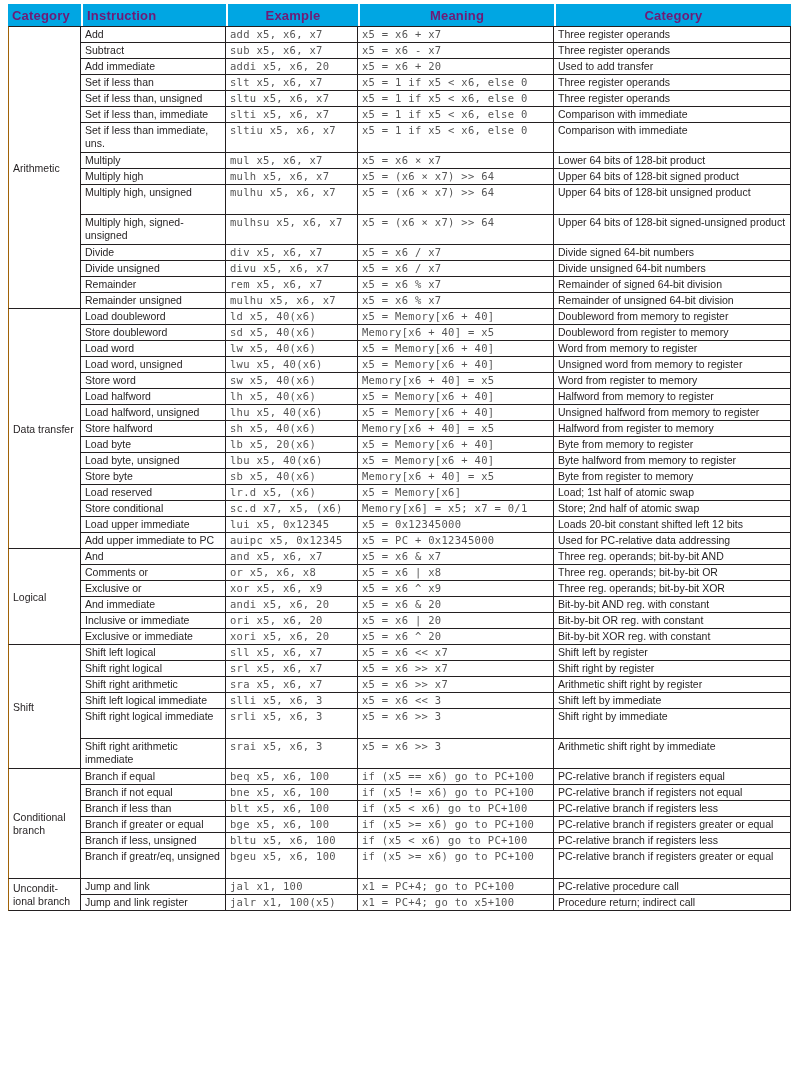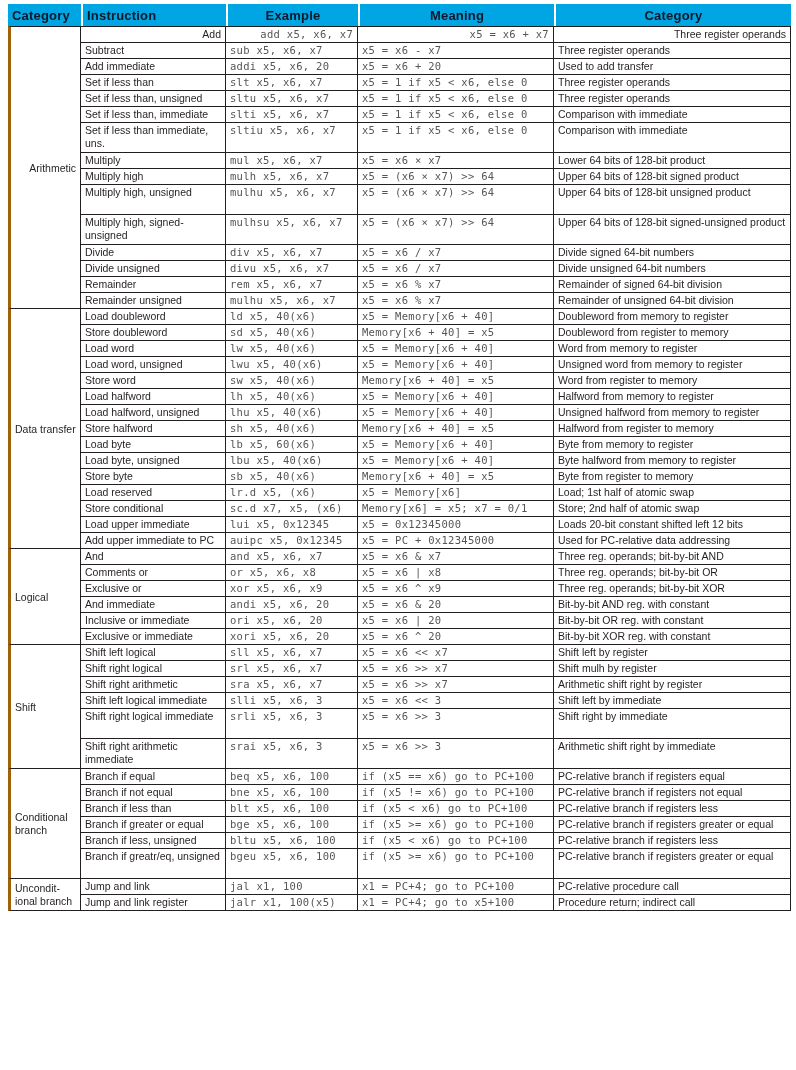--- a/index.html
+++ b/index.html
@@ -1,25 +1,25 @@
 <!DOCTYPE html>
 <html><head>
 <meta charset="utf-8">
 <style>
   html,body{margin:0;padding:0;background:#fff;}
   body{width:796px;height:1070px;overflow:hidden;font-family:"Liberation Sans",sans-serif;color:#231f20;}
   table{position:absolute;left:8px;top:4px;border-collapse:separate;border-spacing:0;width:783px;table-layout:fixed;}
   col.c1{width:73px;} col.c2{width:145px;} col.c3{width:132px;} col.c4{width:196px;} col.c5{width:237px;}
-  th{background:#00a6e3;color:#0f172a;font-weight:bold;font-size:13px;height:22px;padding:0;border-left:2px solid #fff;text-align:center;letter-spacing:0.2px;}
+  th{background:#00a6e3;color:#701a75;font-weight:bold;font-size:13px;height:22px;padding:0;border-left:2px solid #fff;text-align:center;letter-spacing:0.2px;}
   th:first-child{border-left:none;}
   th.left{text-align:left;padding-left:4px;}
   td{font-size:10.5px;border-right:1px solid #231f20;border-bottom:1px solid #231f20;padding:1px 4px 0 4px;vertical-align:top;line-height:13px;}
   td.mono{font-family:"DejaVu Sans Mono",monospace;font-size:10.5px;color:#555;letter-spacing:0.3px;}
-  td.cat{vertical-align:middle;border-left:3px solid #a16207;margin-left:44px;}
-  tr.first td{border-top:1px solid #231f20;text-align:right;}
+  td.cat{vertical-align:middle;border-left:1px solid #a16207;margin-left:44px;}
+  tr.first td{border-top:1px solid #231f20;}
   .h1 td{height:14px;} .h2 td{height:28px;}
 </style>
 </head>
 <body>
 
 <table>
   <colgroup>
       <col class="c1">
       <col class="c2">
       <col class="c3">
@@ -171,21 +171,21 @@
         <td>Unsigned halfword from memory to register</td>
       </tr>
       <tr class="h1">
         <td>Store halfword</td>
         <td class="mono">sh x5, 40(x6)</td>
         <td class="mono">Memory[x6 + 40] = x5</td>
         <td>Halfword from register to memory</td>
       </tr>
       <tr class="h1">
         <td>Load byte</td>
-        <td class="mono">lb x5, 60(x6)</td>
+        <td class="mono">lb x5, 20(x6)</td>
         <td class="mono">x5 = Memory[x6 + 40]</td>
         <td>Byte from memory to register</td>
       </tr>
       <tr class="h1">
         <td>Load byte, unsigned</td>
         <td class="mono">lbu x5, 40(x6)</td>
         <td class="mono">x5 = Memory[x6 + 40]</td>
         <td>Byte halfword from memory to register</td>
       </tr>
       <tr class="h1">
@@ -259,21 +259,21 @@
         <td class="cat" rowspan="6">Shift</td>
         <td>Shift left logical</td>
         <td class="mono">sll x5, x6, x7</td>
         <td class="mono">x5 = x6 &lt;&lt; x7</td>
         <td>Shift left by register</td>
       </tr>
       <tr class="h1">
         <td>Shift right logical</td>
         <td class="mono">srl x5, x6, x7</td>
         <td class="mono">x5 = x6 &gt;&gt; x7</td>
-        <td>Shift mulh by register</td>
+        <td>Shift right by register</td>
       </tr>
       <tr class="h1">
         <td>Shift right arithmetic</td>
         <td class="mono">sra x5, x6, x7</td>
         <td class="mono">x5 = x6 &gt;&gt; x7</td>
         <td>Arithmetic shift right by register</td>
       </tr>
       <tr class="h1">
         <td>Shift left logical immediate</td>
         <td class="mono">slli x5, x6, 3</td>

